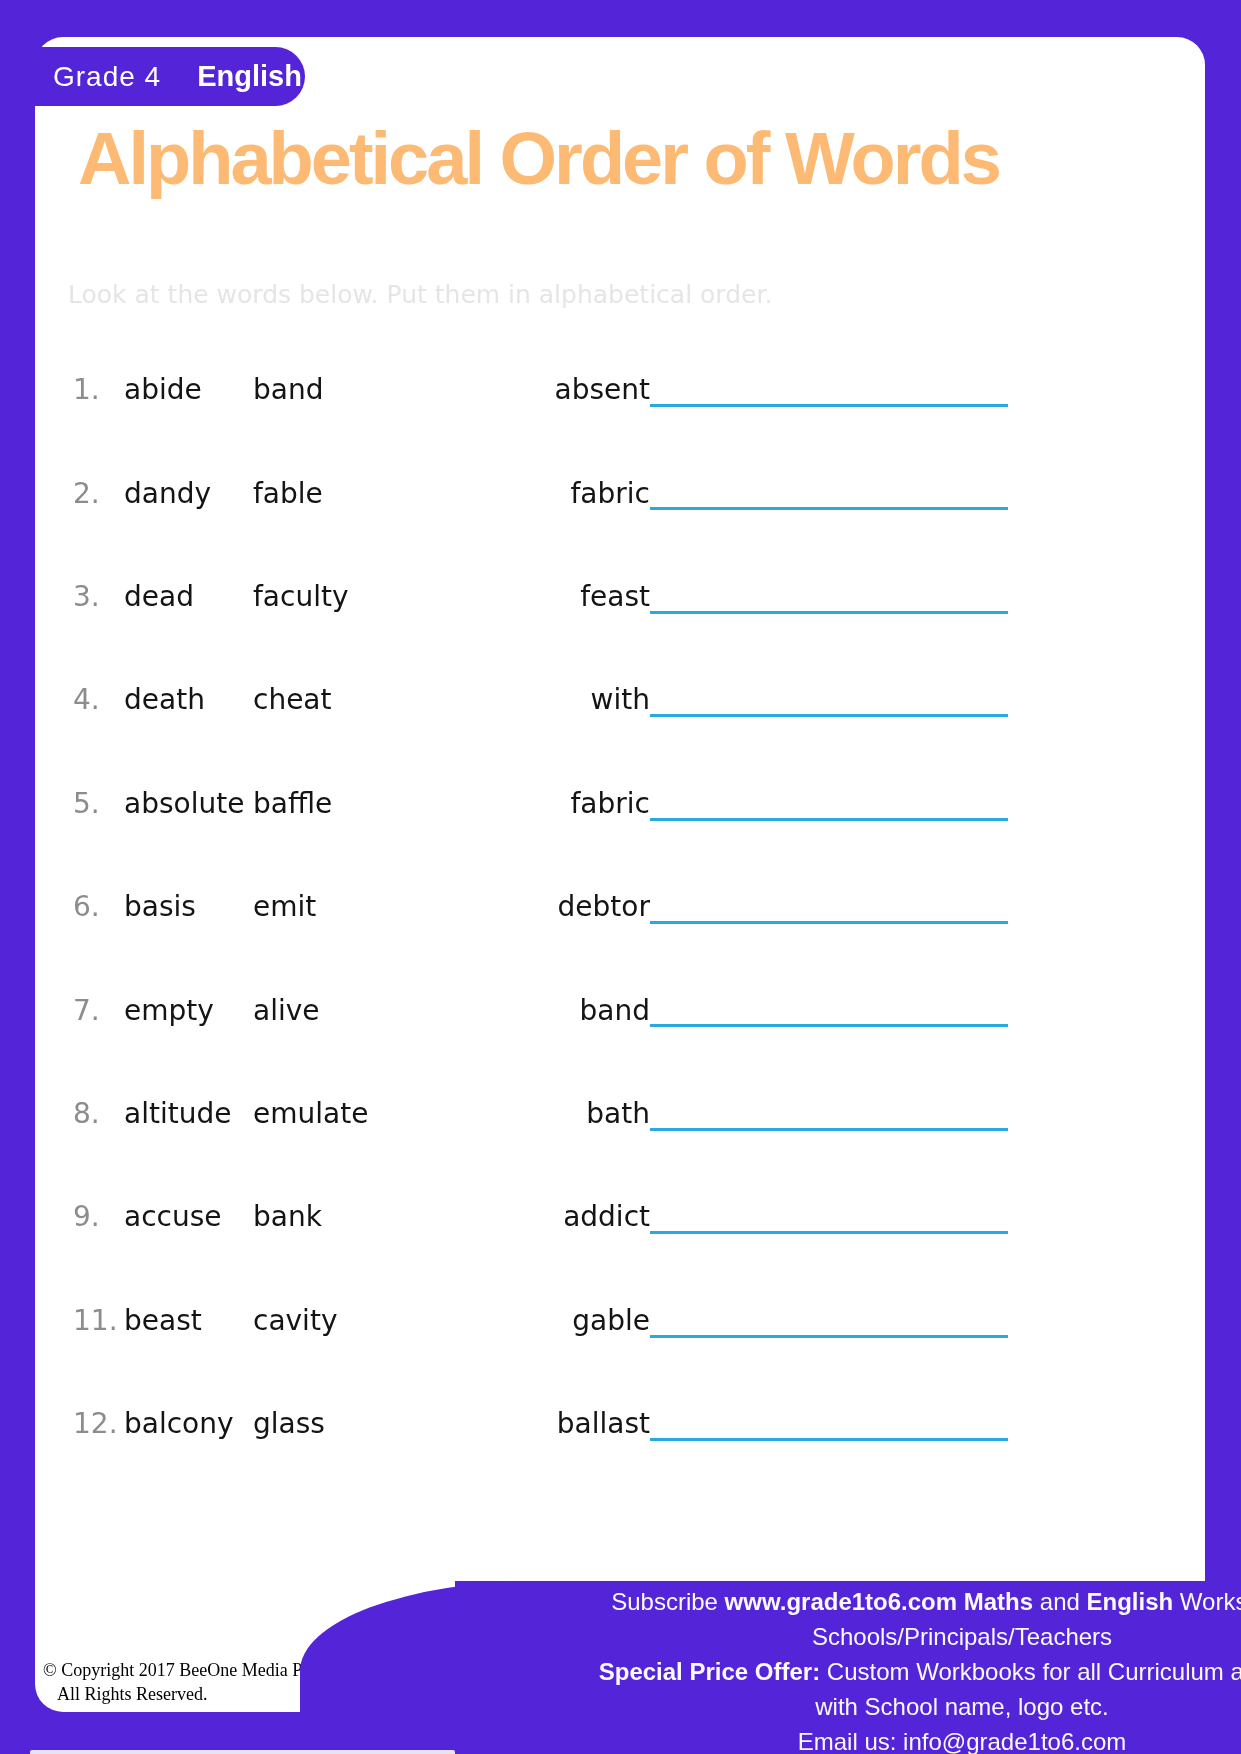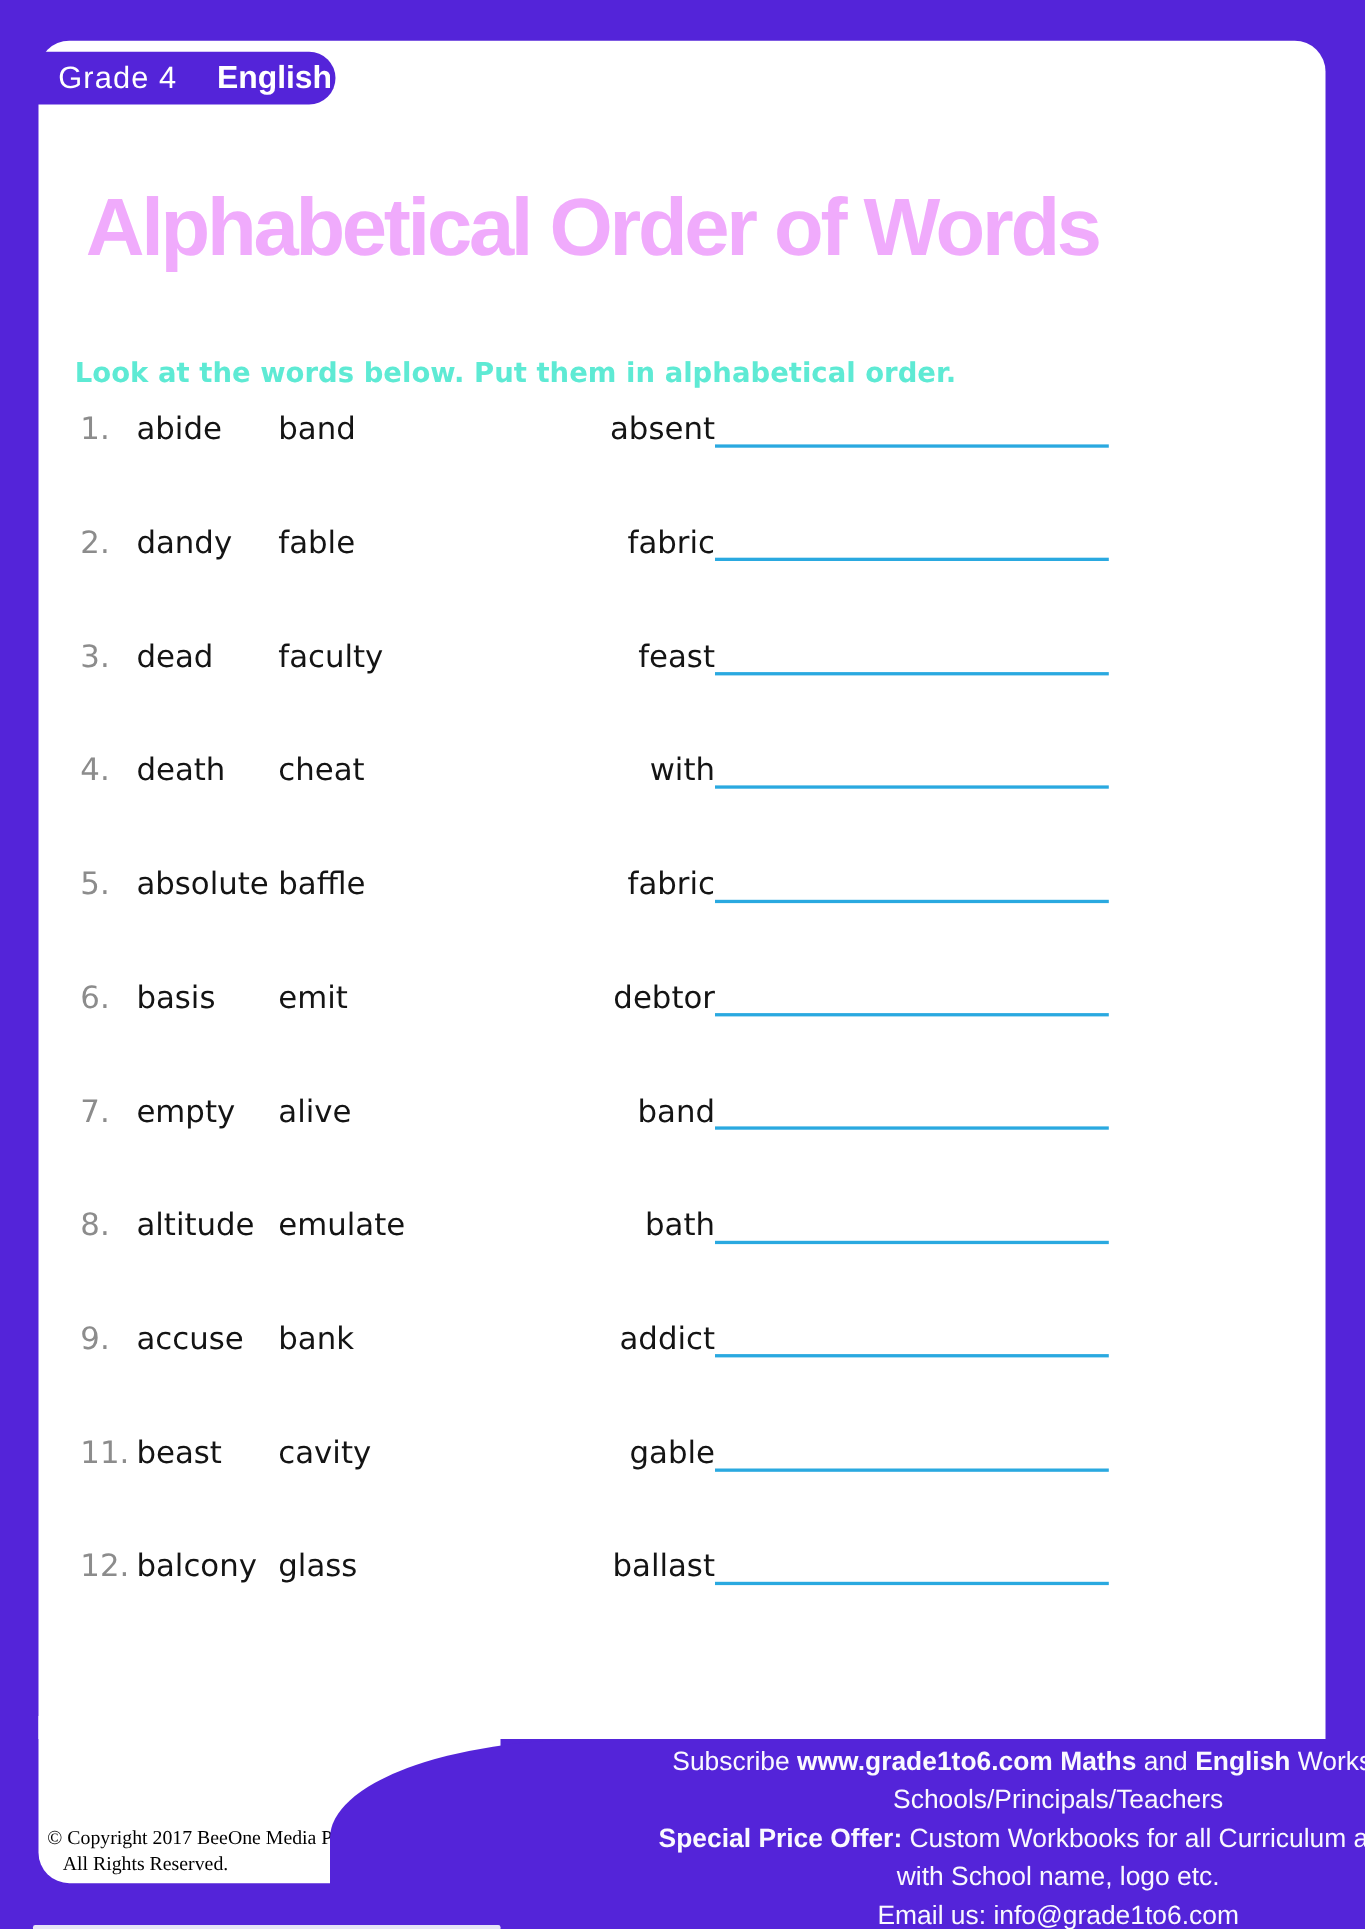--- a/index.html
+++ b/index.html
@@ -30,40 +30,39 @@
     background:var(--purple,#5424d9);
     border-top-left-radius:240px 90px;
   }
   .promo{
     position:absolute;left:155px;top:3px;width:1014px;
     text-align:center;color:#faf9ff;font-size:24px;line-height:35px;
   }
   .promo b{font-weight:bold;}
   
   .badge{
-    left:0;top:47px;width:305px;height:48px;
+    left:0;top:47px;width:305px;height:59px;
     background:var(--purple,#5424d9);
     border-radius:0 30px 30px 0;
     display:flex;align-items:center;padding-left:53px;box-sizing:border-box;gap:36px;
     color:#fff;
   }
   .badge .grade{font-size:28px;font-weight:normal;letter-spacing:1px;}
   .badge .subject{font-size:29px;font-weight:bold;}
   
   .title{
     left:78px;top:116px;width:1100px;
-    font-size:74px;font-weight:bold;letter-spacing:-3px;color:#f0abfc;
-    font-family:"Liberation Sans",sans-serif;white-space:nowrap;margin-top:48px;
+    font-size:74px;font-weight:bold;letter-spacing:-3px;color:#fdba74;
+    font-family:"Liberation Sans",sans-serif;white-space:nowrap;
   }
   
   .instruction{
     left:68px;top:280px;width:1050px;
-    font-family:"DejaVu Sans",sans-serif;font-weight:bold;font-size:25px;color:#5eead4;
+    font-family:"DejaVu Sans",sans-serif;font-weight:normal;font-size:25px;color:#e5e5e5;
     white-space:nowrap;
-    margin-top:44px;
   }
   
   .rows{left:73px;top:338px;width:1080px;}
   .row{
     display:flex;align-items:center;height:103.4px;position:relative;
     font-family:"DejaVu Sans",sans-serif;font-size:28px;color:#141414;
   }
   .row-number{width:51px;color:var(--number_gray,#8c8c8c);}
   .word-1{width:129px;}
   .word-2{width:142px;}

